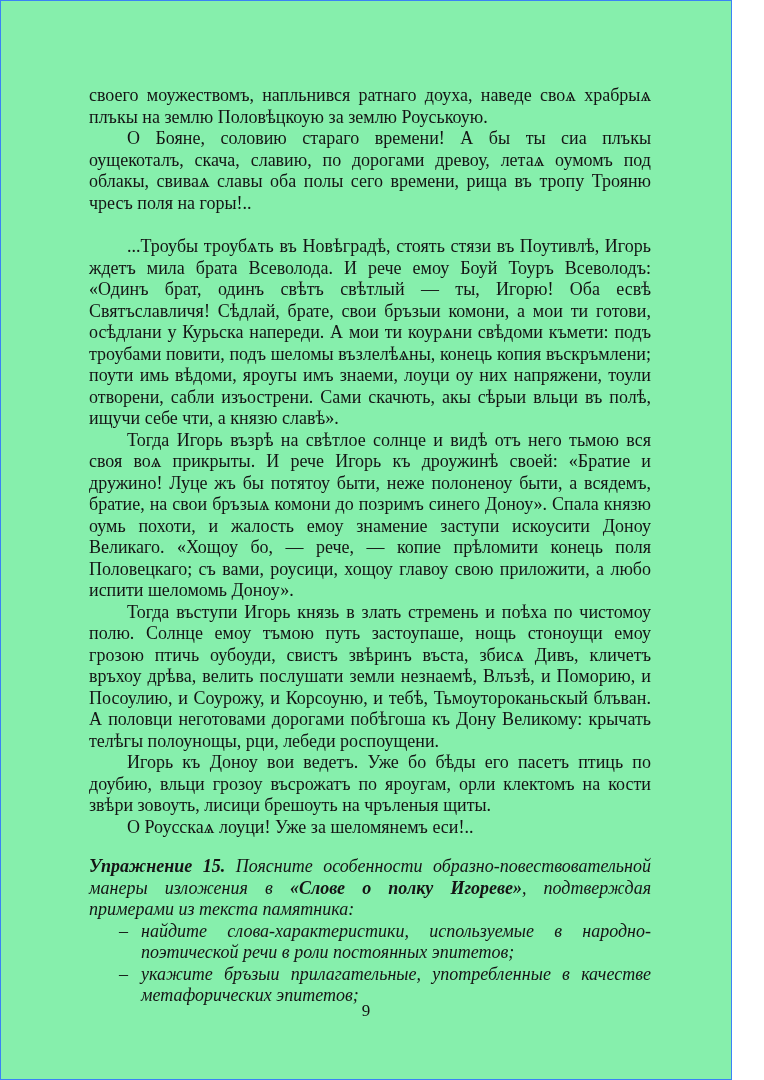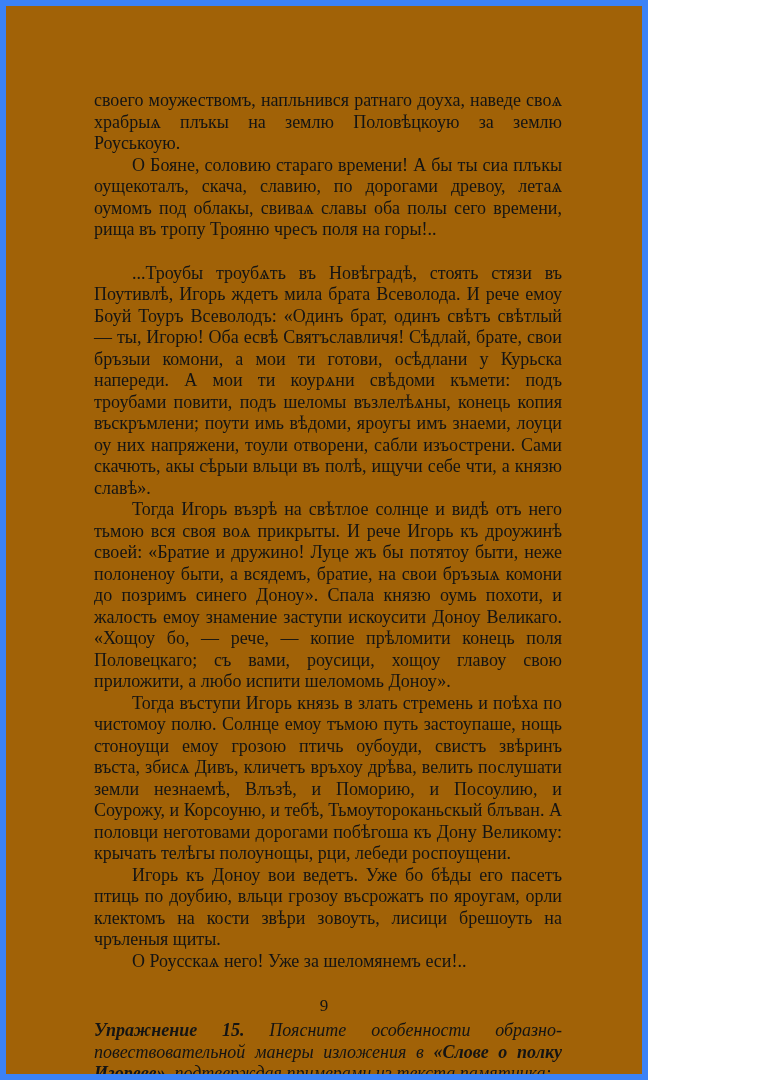--- a/index.html
+++ b/index.html
@@ -2,25 +2,25 @@
 <html><head>
 <meta charset="utf-8">
 <style>
   html, body {
     margin: 0;
     padding: 0;
     background: #ffffff;
   }
   .page {
     position: relative;
-    width: 648px;
+    width: 732px;
     height: 1080px;
     box-sizing: border-box;
-    background: #a16207;
-    border: 6px solid #3b82f6;
+    background: #86efac;
+    border: 1px solid #3b82f6;
     font-family: "Liberation Serif", "DejaVu Serif", serif;
     color: #141414;
     overflow: hidden;
   }
   .content {
     position: absolute;
     top: 84px;
     left: 88px;
     right: 80px;
     font-size: 18px;
@@ -31,21 +31,21 @@
     margin: 0;
     padding: 0;
   }
   .para-indent {
     text-indent: 38px;
   }
   .gap-before {
     margin-top: 22px !important;
   }
   .exercise {
-    margin-top: 48px;
+    margin-top: 18px;
     font-style: italic;
   }
   .exercise p {
     margin: 0;
   }
   .ex-heading, .ex-title {
     font-weight: bold;
   }
   .ex-item {
     position: relative;
@@ -72,27 +72,28 @@
 
 <div class="page">
   <div class="content">
 
     <p>своего моужествомъ, напльнився ратнаго доуха, наведе своѧ храбрыѧ плъкы на землю Половѣцкоую за землю Роуськоую.</p>
     <p class="para-indent">О Бояне, соловию стараго времени! А бы ты сиа плъкы оущекоталъ, скача, славию, по дорогами древоу, летаѧ оумомъ под облакы, свиваѧ славы оба полы сего времени, рища въ тропу Трояню чресъ поля на горы!..</p>
     <p class="para-indent gap-before">...Троубы троубѧть въ Новѣградѣ, стоять стязи въ Поутивлѣ, Игорь ждетъ мила брата Всеволода. И рече емоу Боуй Тоуръ Всеволодъ: «Одинъ брат, одинъ свѣтъ свѣтлый — ты, Игорю! Оба есвѣ Святъславличя! Сѣдлай, брате, свои бръзыи комони, а мои ти готови, осѣдлани у Курьска напереди. А мои ти коурѧни свѣдоми къмети: подъ троубами повити, подъ шеломы възлелѣѧны, конець копия въскръмлени; поути имь вѣдоми, яроугы имъ знаеми, лоуци оу них напряжени, тоули отворени, сабли изъострени. Сами скачють, акы сѣрыи вльци въ полѣ, ищучи себе чти, а князю славѣ».</p>
     <p class="para-indent">Тогда Игорь възрѣ на свѣтлое солнце и видѣ отъ него тьмою вся своя воѧ прикрыты. И рече Игорь къ дроужинѣ своей: «Братие и дружино! Луце жъ бы потятоу быти, неже полоненоу быти, а всядемъ, братие, на свои бръзыѧ комони до позримъ синего Доноу». Спала князю оумь похоти, и жалость емоу знамение заступи искоусити Доноу Великаго. «Хощоу бо, — рече, — копие прѣломити конець поля Половецкаго; съ вами, роусици, хощоу главоу свою приложити, а любо испити шеломомь Доноу».</p>
     <p class="para-indent">Тогда въступи Игорь князь в злать стремень и поѣха по чистомоу полю. Солнце емоу тъмою путь застоупаше, нощь стоноущи емоу грозою птичь оубоуди, свистъ звѣринъ въста, збисѧ Дивъ, кличетъ връхоу дрѣва, велить послушати земли незнаемѣ, Влъзѣ, и Поморию, и Посоулию, и Соурожу, и Корсоуню, и тебѣ, Тьмоутороканьскый блъван. А половци неготовами дорогами побѣгоша къ Дону Великому: крычать телѣгы полоунощы, рци, лебеди роспоущени.</p>
     <p class="para-indent">Игорь къ Доноу вои ведетъ. Уже бо бѣды его пасетъ птиць по доубию, вльци грозоу въсрожатъ по яроугам, орли клектомъ на кости звѣри зовоуть, лисици брешоуть на чръленыя щиты.</p>
-    <p class="para-indent">О Роусскаѧ него! Уже за шеломянемъ еси!..</p>
+    <p class="para-indent">О Роусскаѧ лоуци! Уже за шеломянемъ еси!..</p>
 
     <div class="exercise">
       <p><span class="ex-heading">Упражнение 15.</span><span> Поясните особенности образно-повествовательной манеры изложения в </span><span class="ex-title">«Слове о полку Игореве»</span><span>, подтверждая примерами из текста памятника:</span></p>
 
       <div class="ex-item">
         <span class="ex-dash">–</span>
+        <span>найдите слова-характеристики, используемые в народно-поэтической речи в роли постоянных эпитетов;</span>
       </div>
       <div class="ex-item">
         <span class="ex-dash">–</span>
         <span>укажите бръзыи прилагательные, употребленные в качестве метафорических эпитетов;</span>
       </div>
     </div>
 
   </div>
 
   <div class="page-number">9</div>

